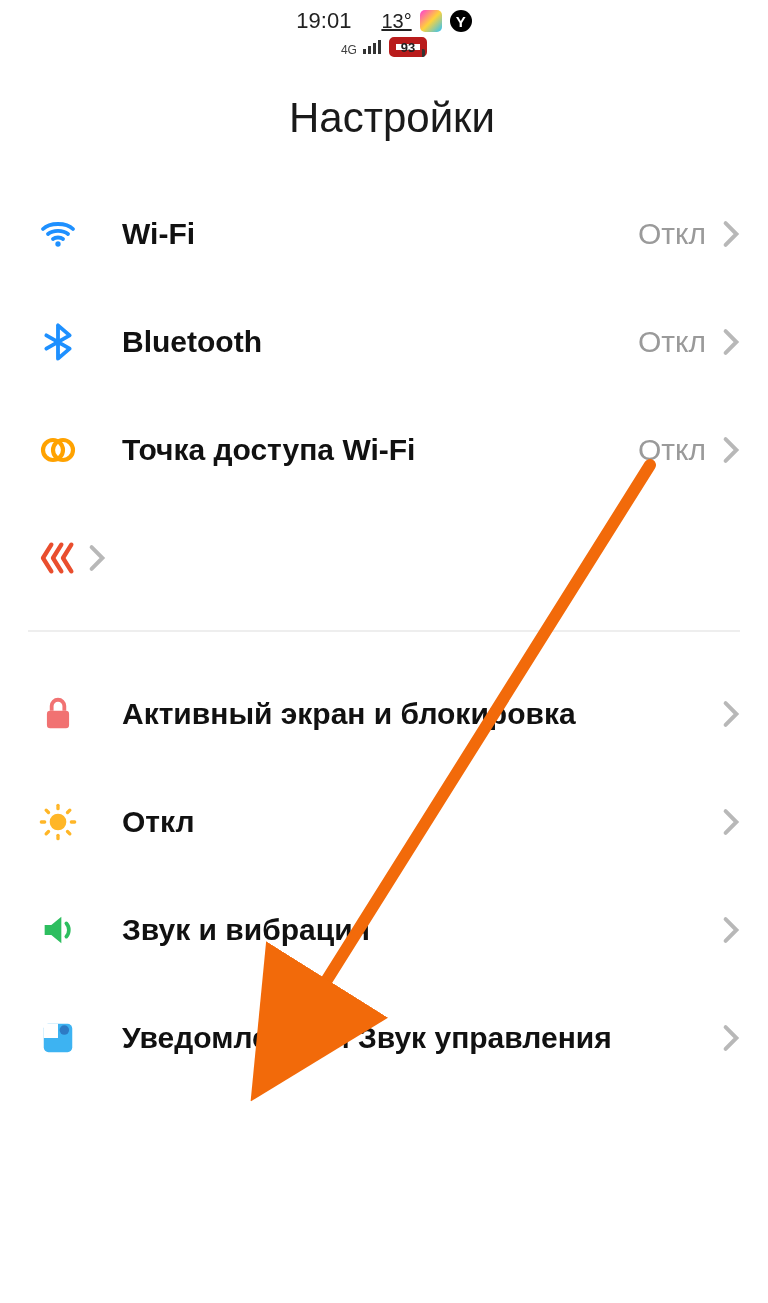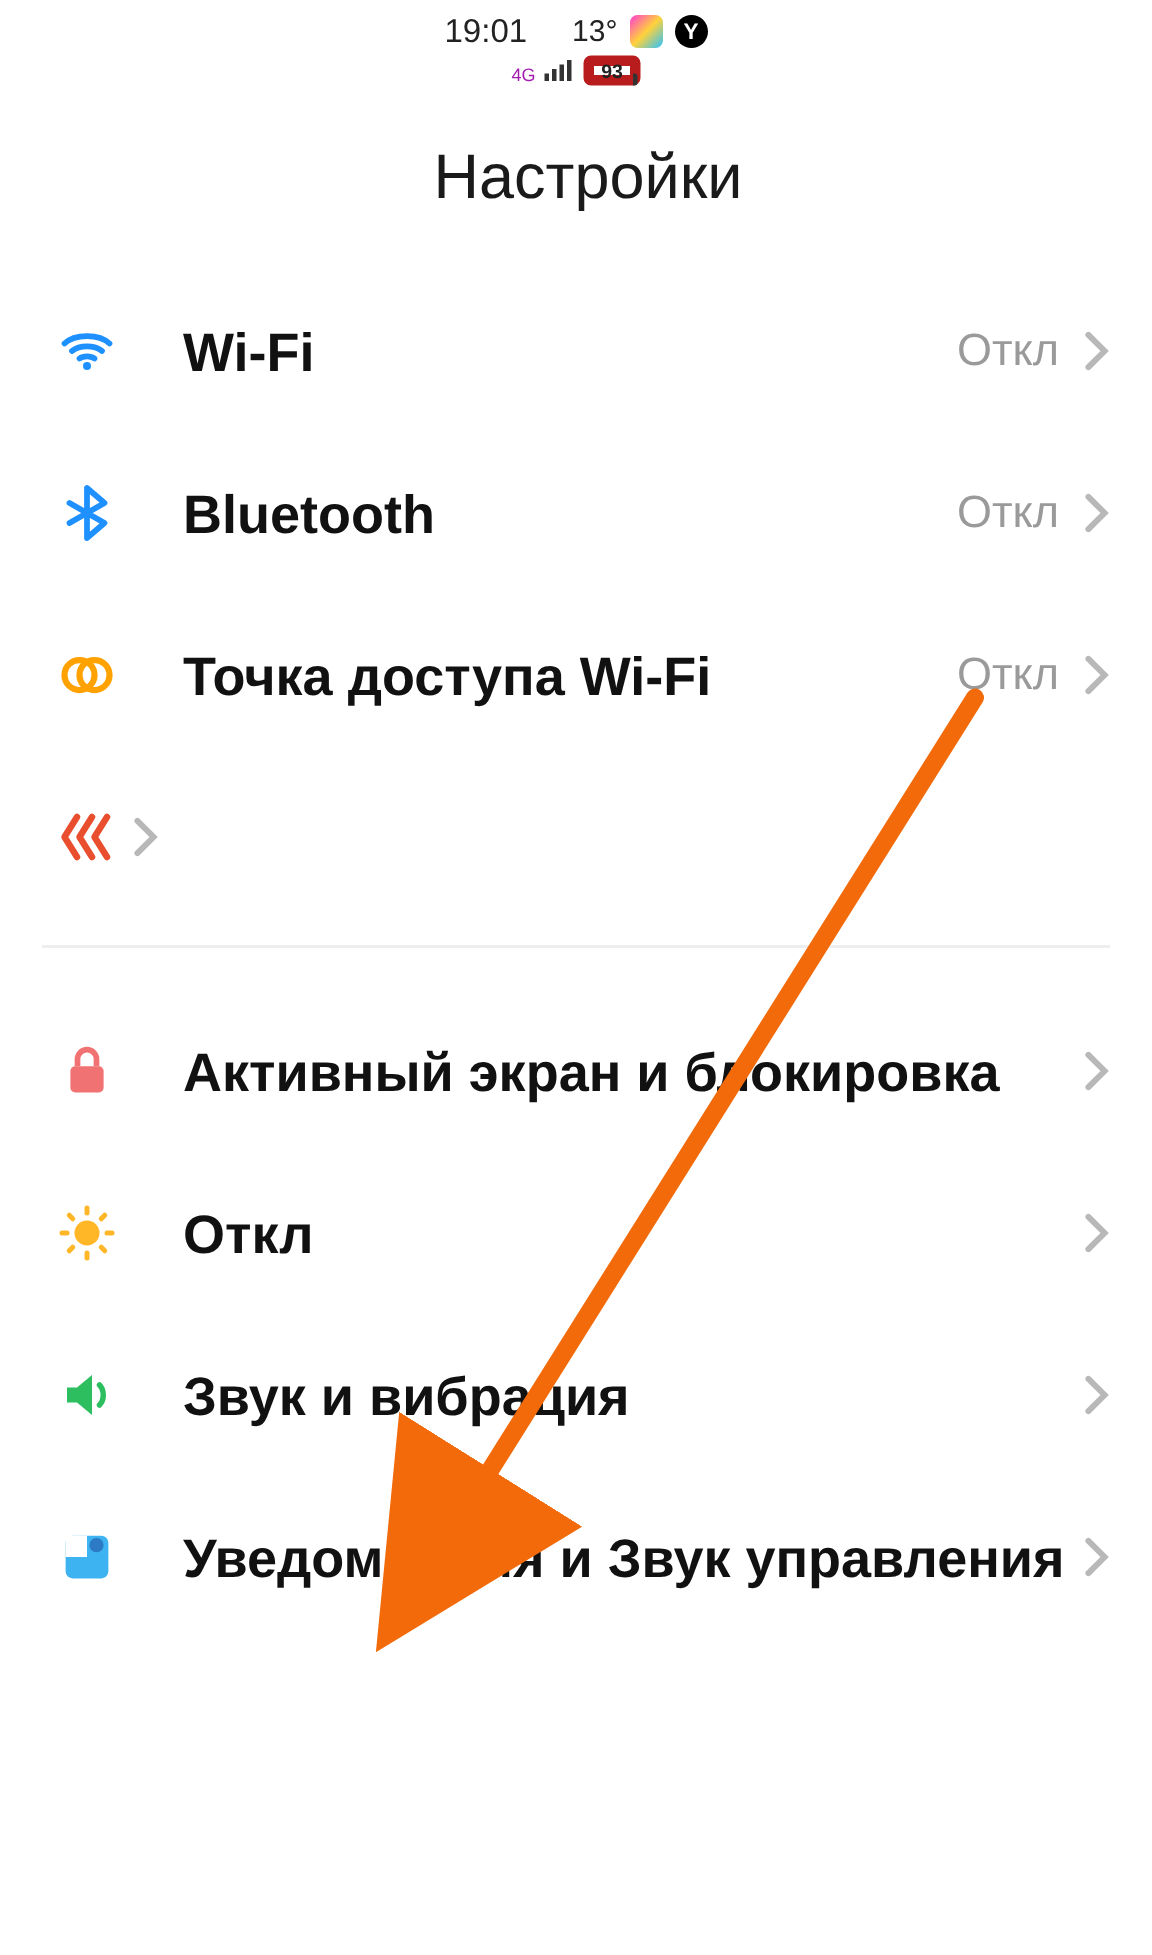--- a/index.html
+++ b/index.html
@@ -17,30 +17,30 @@
     justify-content: space-between;
     padding: 8px 28px 4px 28px;
     height: 48px;
     font-size: 22px;
     color: #222;
     flex-direction: column;
   }
   .status-left { display: flex; align-items: center; gap: 8px; }
   .status-right { display: flex; align-items: center; gap: 8px; }
   .status-time { font-weight: 500; }
-  .status-temp { font-size: 20px; margin-left: 22px; }
+  .status-temp { font-size: 20px; margin-left: 22px; text-decoration: underline; }
   .color-icon {
     width: 22px; height: 22px; border-radius: 5px;
     background: linear-gradient(135deg,#ff3bd4,#ffd23b,#29c2ff);
   }
   .yandex-icon {
     width: 22px; height: 22px; border-radius: 50%; background:#000; color:#fff;
     font-size:15px; font-weight:bold; display:flex; align-items:center; justify-content:center;
   }
-  .sig-4g { font-size: 12px; color:#a21caf; line-height:1; }
+  .sig-4g { font-size: 12px; color:#404040; line-height:1; }
   .signal-bars { display:inline-flex; align-items:flex-end; gap:2px; height:16px;}
   .signal-bars span{ width:3px; background:#333; }
   .signal-bars span:nth-child(1){height:5px;}
   .signal-bars span:nth-child(2){height:8px;}
   .signal-bars span:nth-child(3){height:11px;}
   .signal-bars span:nth-child(4){height:14px;}
   .battery {
     display:flex; align-items:center; gap:2px;
     border:7px solid #b91c1c; border-radius:5px; padding:1px 4px; position:relative;
     font-size:13px; font-weight:600; height:20px; min-width:38px;
@@ -62,21 +62,21 @@
     display:flex; align-items:center;
     padding: 28px 0;
     min-height: 108px;
   }
   .icon-col {
     width: 60px; display:flex; align-items:center; justify-content:center;
     flex-shrink:0;
   }
   .label-col {
     flex:1; padding-left: 34px;
-    font-size: 36px; font-weight: 600; color:#111; line-height:1.25;
+    font-size: 30px; font-weight: 600; color:#111; line-height:1.25;
   }
   .status-col {
     font-size: 30px; color:#9a9a9a; padding-right: 16px;
   }
   .chevron { color:#b8b8b8; flex-shrink:0; }
   .divider { height:2px; background:#eeeeee; margin: 18px 0 28px 0; }
   .arrow-overlay {
     position:absolute; left:0; top:0; width:100%; height:100%;
     pointer-events:none;
   }

